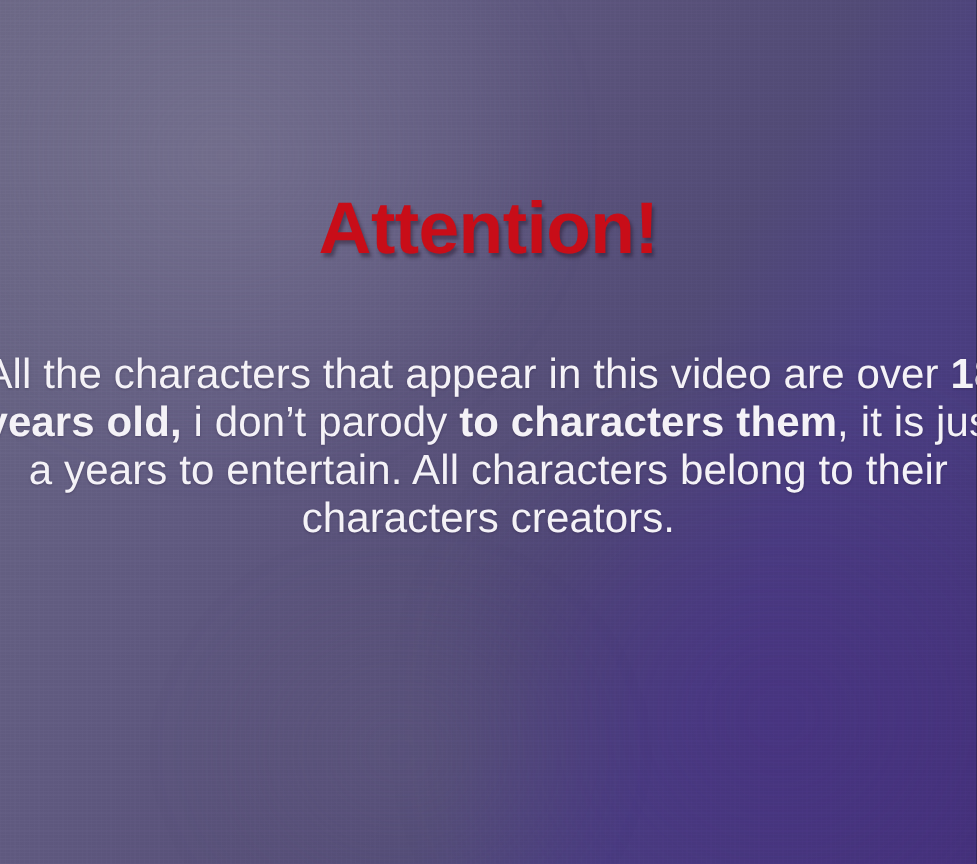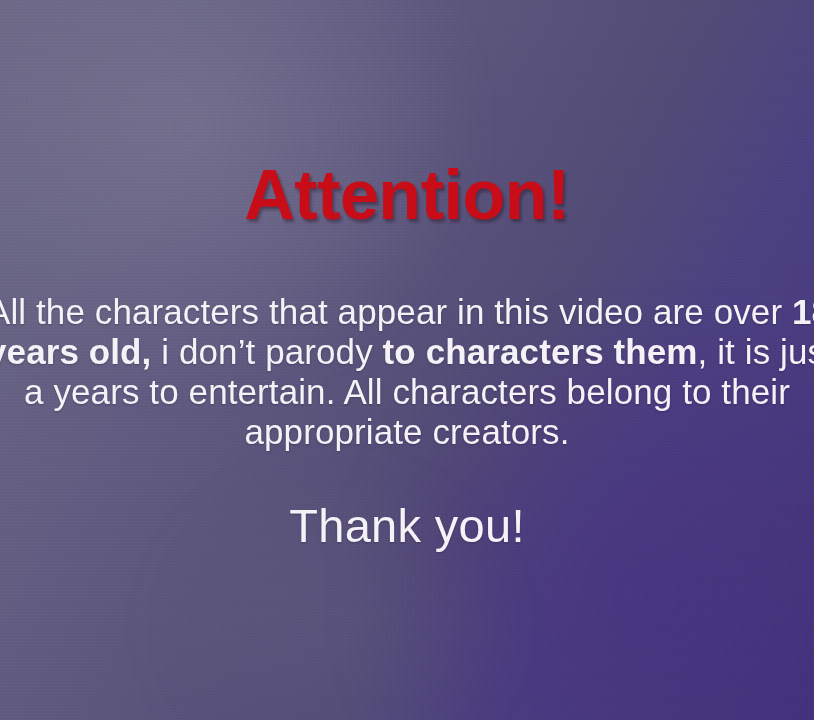--- a/index.html
+++ b/index.html
@@ -82,21 +82,21 @@
     inset: 0;
   }
 
   #title {
     position: absolute;
     top: 160px;
     left: 0;
     width: 100%;
     text-align: center;
     color: #c80d18;
-    font-size: 70px;
+    font-size: 61px;
     font-weight: 700;
     letter-spacing: -0.5px;
     line-height: 1;
     white-space: nowrap;
     text-shadow: 2px 3px 3px rgba(30,10,25,0.38);
   }
 
   #body-block {
     position: absolute;
     top: 292px;
@@ -146,20 +146,19 @@
     <div id="title">Attention!</div>
 
     <div id="body-block">
 
       <span class="ln"><span>All the characters that appear in this video are over </span><b>18</b></span>
 
       <span class="ln"><b>years old,</b><span> i don’t parody </span><b>to characters them</b><span>, it is just</span></span>
 
       <span class="ln"><span>a years to entertain. All characters belong to their</span></span>
 
-      <span class="ln"><span>appropriate creators.</span></span>
+      <span class="ln"><span>characters creators.</span></span>
 
     </div>
 
-    <div id="thanks">Thank you!</div>
 
   </div>
 </div>
 
 </body></html>

